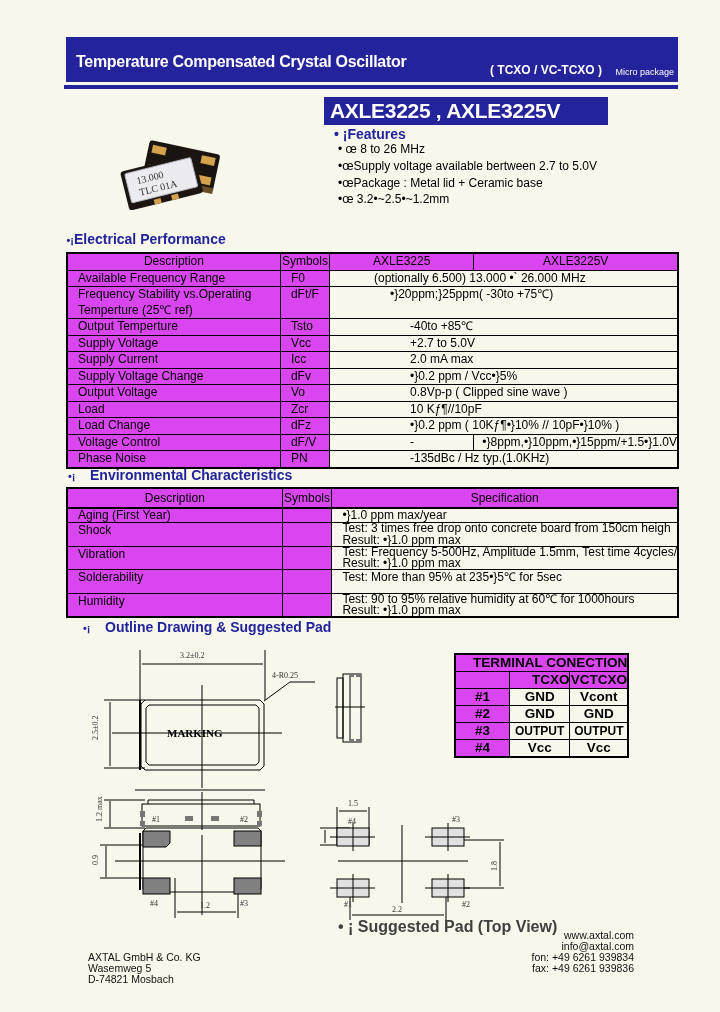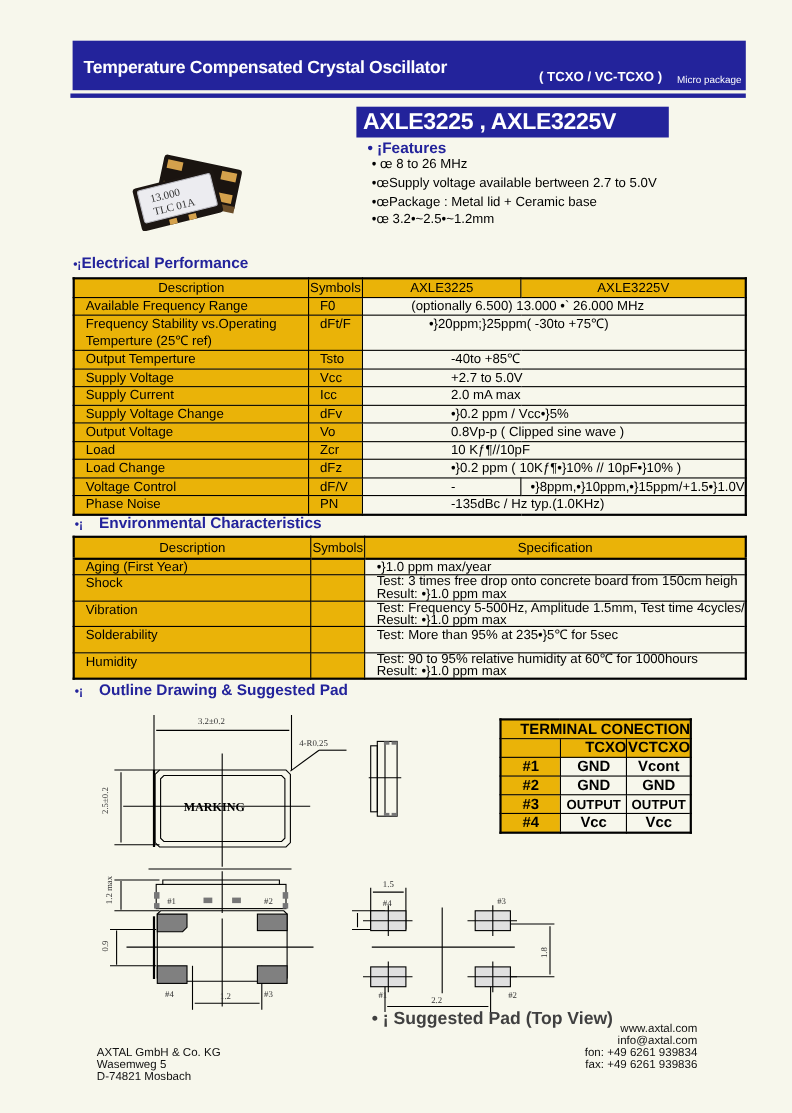--- a/index.html
+++ b/index.html
@@ -23,21 +23,21 @@
   
   .feat-head { left: 334px; top: 126px; font-size: 14px; font-weight: bold; color: #23239b; }
   .feat-list { left: 338px; top: 141px; font-size: 12px; line-height: 16.8px; }
   .feat-list div { white-space: nowrap; }
 
   .sec-head { font-size: 14px; font-weight: bold; color: #23239b; }
   .sec-head .bul { display: inline-block; width: 22px; font-size: 11px; }
 
   table { border-collapse: collapse; font-size: 12px; }
   td { padding: 0 0 0 10px; line-height: 15.5px; white-space: nowrap; vertical-align: top; }
-  .lav { background: #eab308; }
+  .lav { background: #d946ef; }
   .cream { background: #f7f7ec; }
   .hdr td { text-align: center; padding: 0; border-bottom: 2px solid #000; }
 
   
   .elec { left: 66px; top: 252px; width: 613px; border: 2px solid #000; }
   .elec td { border-right: 1px solid #000; border-bottom: 1px solid #000; }
 
   
   .env { left: 66px; top: 487px; width: 613px; border: 2px solid #000; }
   .env td { border-right: 1px solid #000; }
@@ -220,21 +220,21 @@
     <td class="lav" style="height:22px">Humidity</td>
     <td class="lav"></td>
     <td class="cream" style="line-height:11px">
           <div>Test: 90 to 95% relative humidity at 60℃ for 1000hours</div>
           <div>Result: •}1.0 ppm max</div>
         </td>
   </tr>
 </tbody>
   </table>
 
-<div class="abs sec-head" style="left:68px; top:619px;">
+<div class="abs sec-head" style="left:83px; top:619px;">
   <span class="bul">•¡</span><span>Outline Drawing &amp; Suggested Pad</span>
 </div>
 
 <svg class="abs" style="left:90px; top:640px;" width="230" height="280" viewBox="0 0 230 280">
   <g stroke="#000" fill="none" stroke-width="1">
 
     <line x1="50" y1="10" x2="50" y2="125"></line>
     <line x1="175" y1="10" x2="175" y2="60"></line>
     <line x1="52" y1="24" x2="173" y2="24"></line>
 
@@ -367,21 +367,21 @@
       <col style="width:60px">
       <col style="width:48px">
     </colgroup>
   <tbody>
       <tr class="lav">
     <td colspan="3" style="text-align:right; padding-left:17px; border-right:none; white-space:nowrap">TERMINAL   CONECTION</td>
   </tr>
   <tr class="lav">
     <td></td>
     <td style="text-align:right">TCXO</td>
-    <td style="text-align:right; overflow:visible">VCTCXO</td>
+    <td style="text-align:center; overflow:visible">VCTCXO</td>
   </tr>
   <tr>
     <td class="lav">#1</td>
     <td class="cream">GND</td>
     <td class="cream">Vcont</td>
   </tr>
   <tr>
     <td class="lav">#2</td>
     <td class="cream">GND</td>
     <td class="cream">GND</td>

